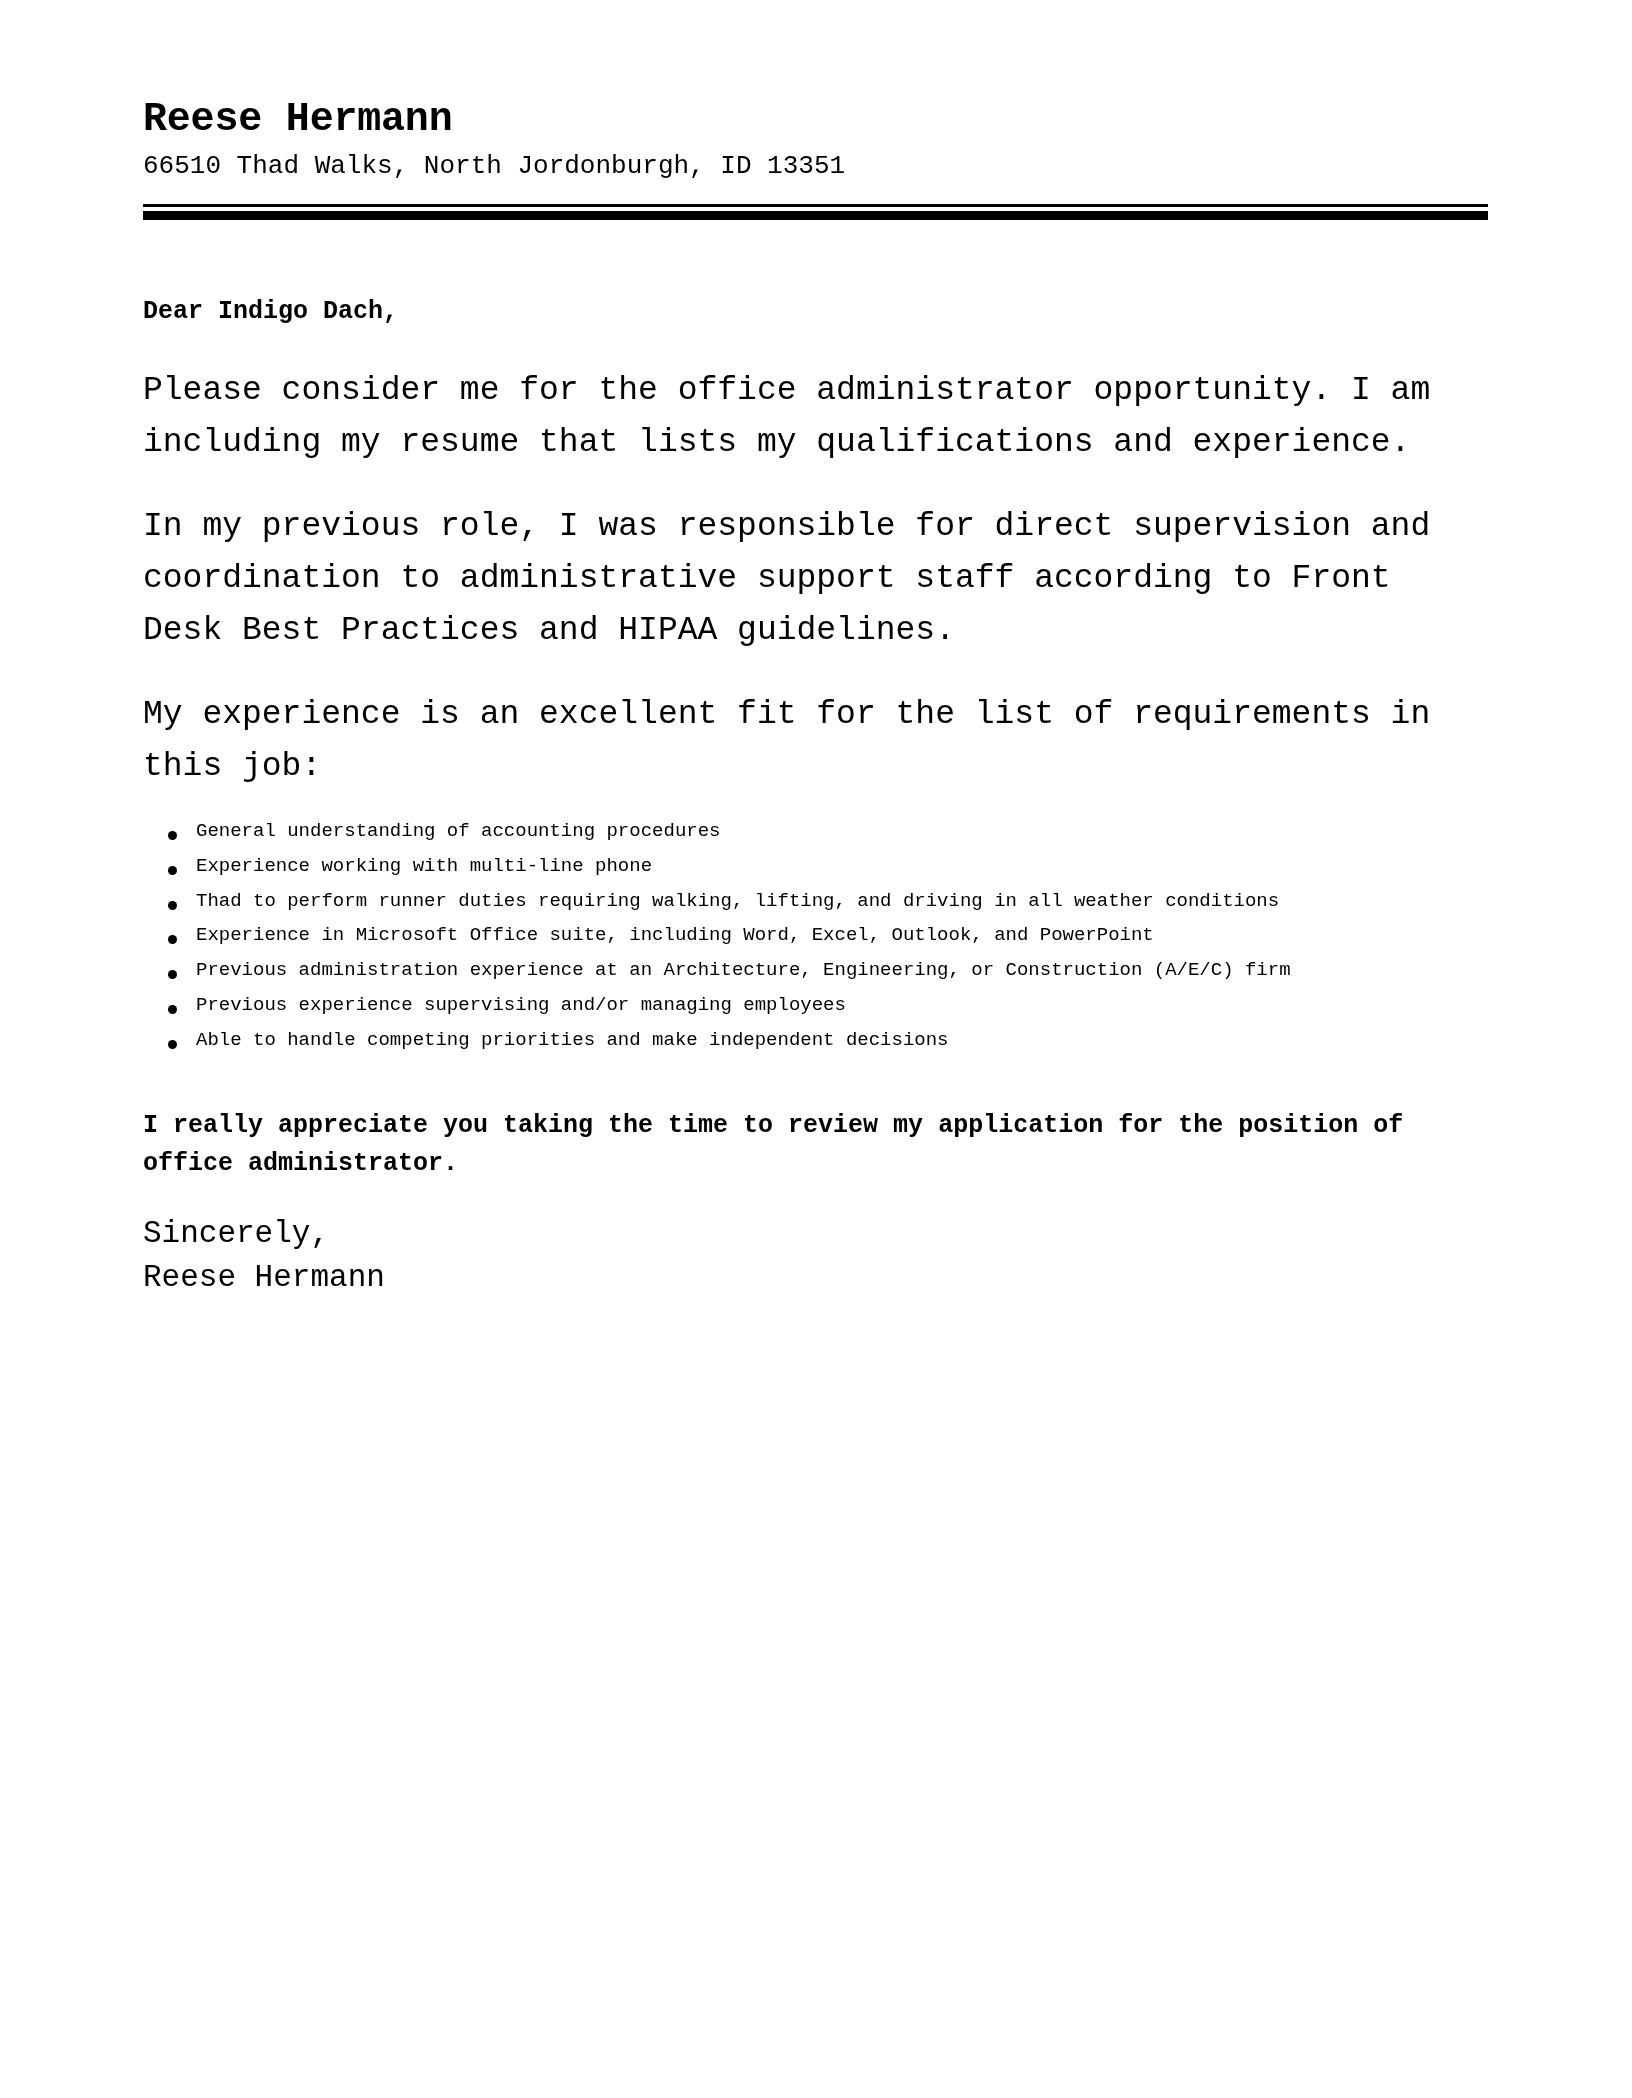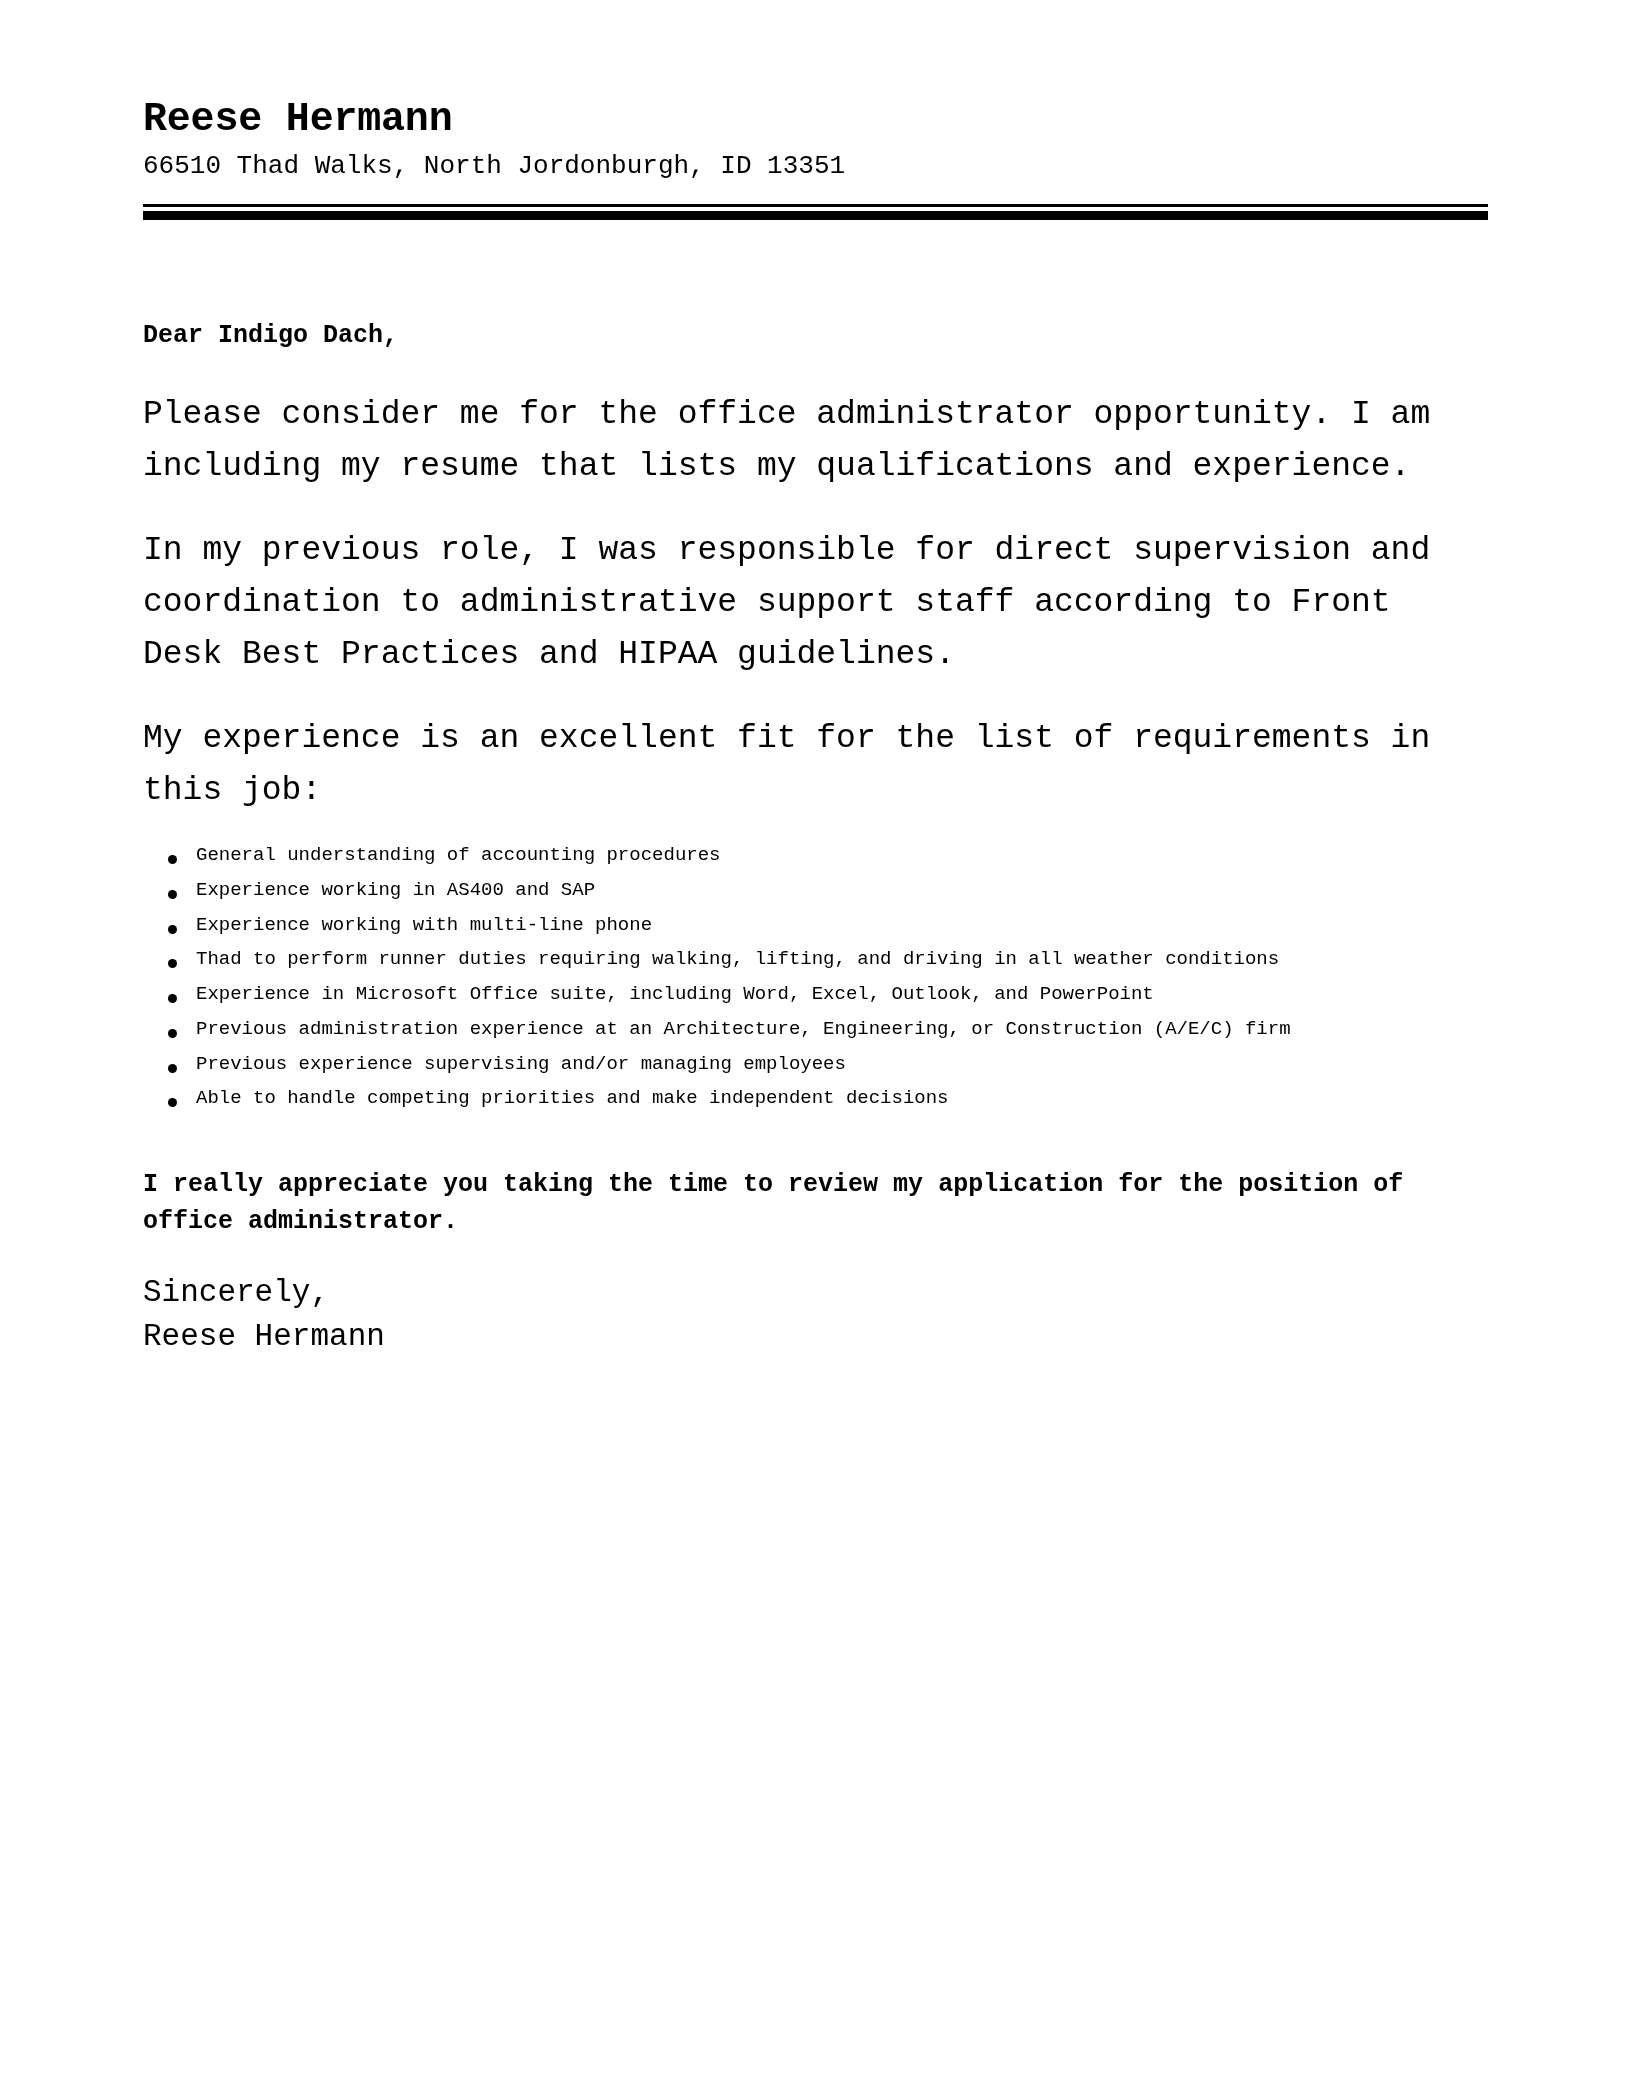--- a/index.html
+++ b/index.html
@@ -56,21 +56,21 @@
     height: 4px;
     background: #ffffff;
   }
   .divider .rule-thick {
     height: 9px;
     background: #000000;
   }
 
   
   .letter-body {
-    margin-top: 98px;
+    margin-top: 74px;
     width: 1290px;
   }
   .salutation {
     font-size: 25px;
     font-weight: bold;
     line-height: 1.45;
     margin: 0 0 34px 0;
   }
   .para {
     font-size: 33px;
@@ -147,24 +147,20 @@
 
     <p class="para lead-in">My experience is an excellent fit for the list of requirements in this job:</p>
 
     <ul class="req-list">
       <li>
         <span class="bullet-marker"></span>
         <span>General understanding of accounting procedures</span>
       </li>
       <li>
         <span class="bullet-marker"></span>
-        <span>Experience working in AS400 and SAP</span>
-      </li>
-      <li>
-        <span class="bullet-marker"></span>
         <span>Experience working with multi-line phone</span>
       </li>
       <li>
         <span class="bullet-marker"></span>
         <span>Thad to perform runner duties requiring walking, lifting, and driving in all weather conditions</span>
       </li>
       <li>
         <span class="bullet-marker"></span>
         <span>Experience in Microsoft Office suite, including Word, Excel, Outlook, and PowerPoint</span>
       </li>

